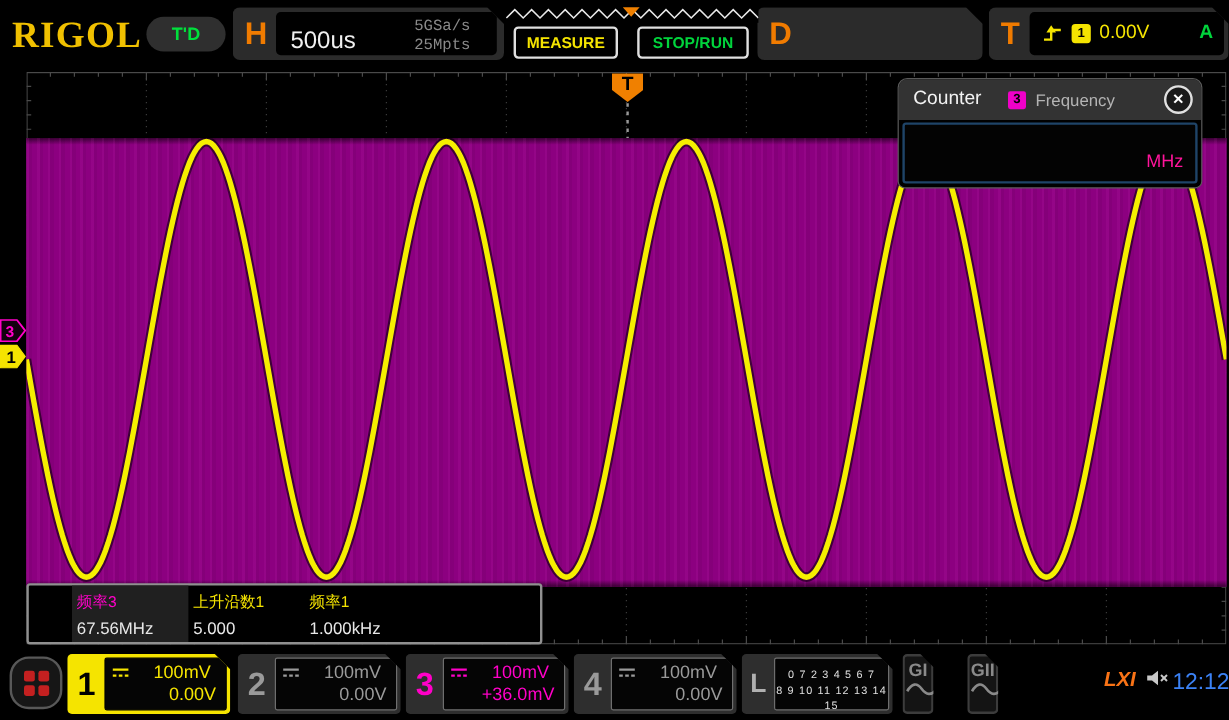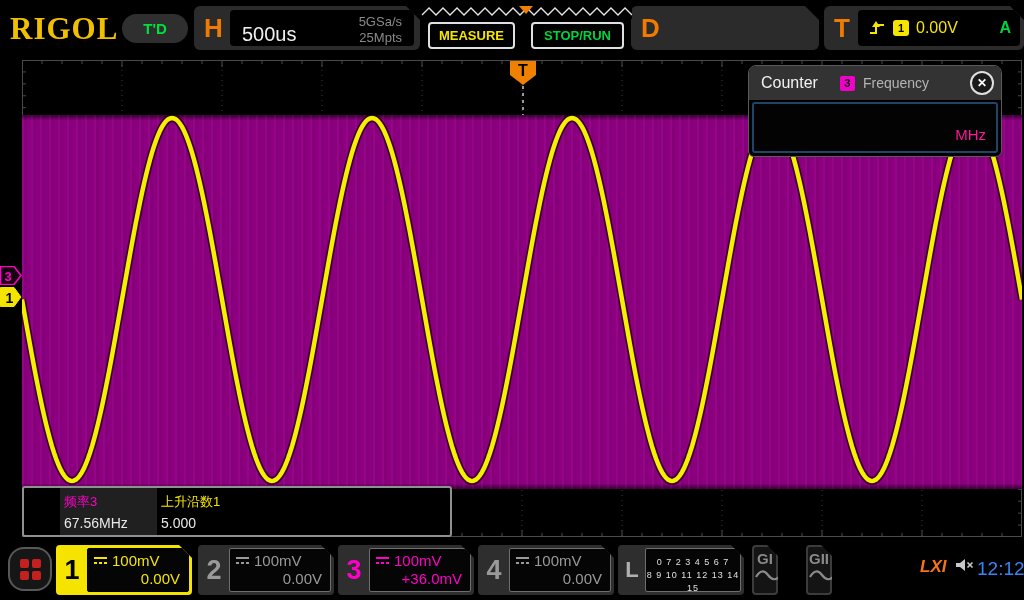--- a/index.html
+++ b/index.html
@@ -14,22 +14,22 @@
              border-radius:15px; color:#00e03c; font-weight:bold; font-size:15px;
              text-align:center; line-height:29px; }
   .sec { position:absolute; top:6px; height:44px; background:#2b2b2b; border-radius:6px;
          clip-path: polygon(0 0, calc(100% - 14px) 0, 100% 14px, 100% 100%, 0 100%); }
   .sec-letter { position:absolute; left:10px; top:7px; color:#f07b00; font-weight:bold; font-size:26px; }
   .sec-inner { position:absolute; top:4px; bottom:4px; background:#000; border-radius:4px;
                display:flex; align-items:center; }
   #h-sec { left:194px; width:226px; }
   #h-sec .sec-inner { left:36px; right:6px;align-items:flex-end; }
   .timebase { color:#f0f0f0; font-size:20px; margin-left:12px; }
-  .rate-stack { margin-left:auto; text-align:right; padding-right:12px; font-size:13px;
-                color:#8a8a8a; line-height:16px; }
+  .rate-stack { margin-left:auto; text-align:right; padding-right:22px; font-size:13px;
+                color:#8a8a8a; line-height:16px;font-family:Liberation Mono, monospace; }
   #zigzag-strip { position:absolute; left:420px; top:4px; width:212px; height:15px; background:#000; z-index:1; }
   .push-btn { position:absolute; top:22px; height:27px; background:#000; border:2px solid #e0e0e0;
               border-radius:4px; text-align:center; font-weight:bold; font-size:13px;
               line-height:23px; z-index:2; }
   #measure-btn { left:428px; width:87px; color:#f5e400; }
   #stoprun-btn { left:531px; width:93px; color:#00d43c; }
   #d-sec { left:631px; width:188px; }
   #d-sec .sec-inner { left:40px; right:6px; }
   .delay-val { color:#f0f0f0; font-size:20px; margin-left:12px; }
   #t-sec { left:824px; width:200px; }
@@ -93,21 +93,21 @@
   .menu-grid span { background:#c42020; border-radius:2px; }
   .ch-block { position:absolute; top:5px; width:136px; height:50px; background:#2e2e2e; border-radius:4px;
               clip-path:polygon(0 0, calc(100% - 13px) 0, 100% 13px, 100% 100%, 0 100%); }
   .ch-block.active { background:var(--ch-color); }
   .ch-digit { position:absolute; left:0; top:0; bottom:0; width:32px; text-align:center;
               font-size:27px; font-weight:bold; line-height:50px; color:var(--ch-color); }
   .ch-block.active .ch-digit { color:#000; }
   .ch-vals { position:absolute; left:31px; top:3px; right:3px; bottom:3px; background:#050505;
              border:1px solid #6e6e6e; border-radius:2px; color:var(--ch-color); font-size:15px; }
   .ch-block.active .ch-vals { border-color:#000; }
-  .ch-scale { display:flex; align-items:center; gap:4px; padding:3px 0 0 5px; }
+  .ch-scale { display:flex; align-items:center; gap:20px; padding:3px 0 0 5px; }
   .ch-offset { text-align:right; padding-right:8px; margin-top:1px; }
   #ch1 { left:56px; } #ch2 { left:198px; } #ch3 { left:338px; } #ch4 { left:478px; }
   #l-block { position:absolute; left:618px; top:5px; width:126px; height:50px; background:#2e2e2e;
              border-radius:4px; clip-path:polygon(0 0, calc(100% - 13px) 0, 100% 13px, 100% 100%, 0 100%); }
   .l-digit { position:absolute; left:0; top:0; bottom:0; width:28px; text-align:center; font-size:22px;
              font-weight:bold; line-height:50px; color:#b0b0b0; }
   .l-vals { position:absolute; left:27px; top:3px; right:3px; bottom:3px; background:#050505;
             border:1px solid #6e6e6e; border-radius:2px; color:#e0e0e0; font-size:9px;
             text-align:center; padding-top:7px; line-height:13px; letter-spacing:1px; }
   .gen-block { position:absolute; top:5px; width:26px; height:50px; background:#141414;
@@ -394,20 +394,24 @@
 
 <div id="meas-panel">
   <div class="meas-cell hl">
     <div class="meas-label" style="color: rgb(255, 0, 200);">频率3</div>
     <div class="meas-value">67.56MHz</div>
   </div>
   <div class="meas-cell">
     <div class="meas-label" style="color: rgb(245, 228, 0);">上升沿数1</div>
     <div class="meas-value">5.000</div>
   </div>
+  <div class="meas-cell">
+    <div class="meas-label" style="color: rgb(245, 228, 0);">频率1</div>
+    <div class="meas-value">1.000kHz</div>
+  </div>
 </div>
 
 <div id="bottombar">
   <div id="menu-btn">
     <div class="menu-grid">
         <span></span>
         <span></span>
         <span></span>
         <span></span>
       </div>

